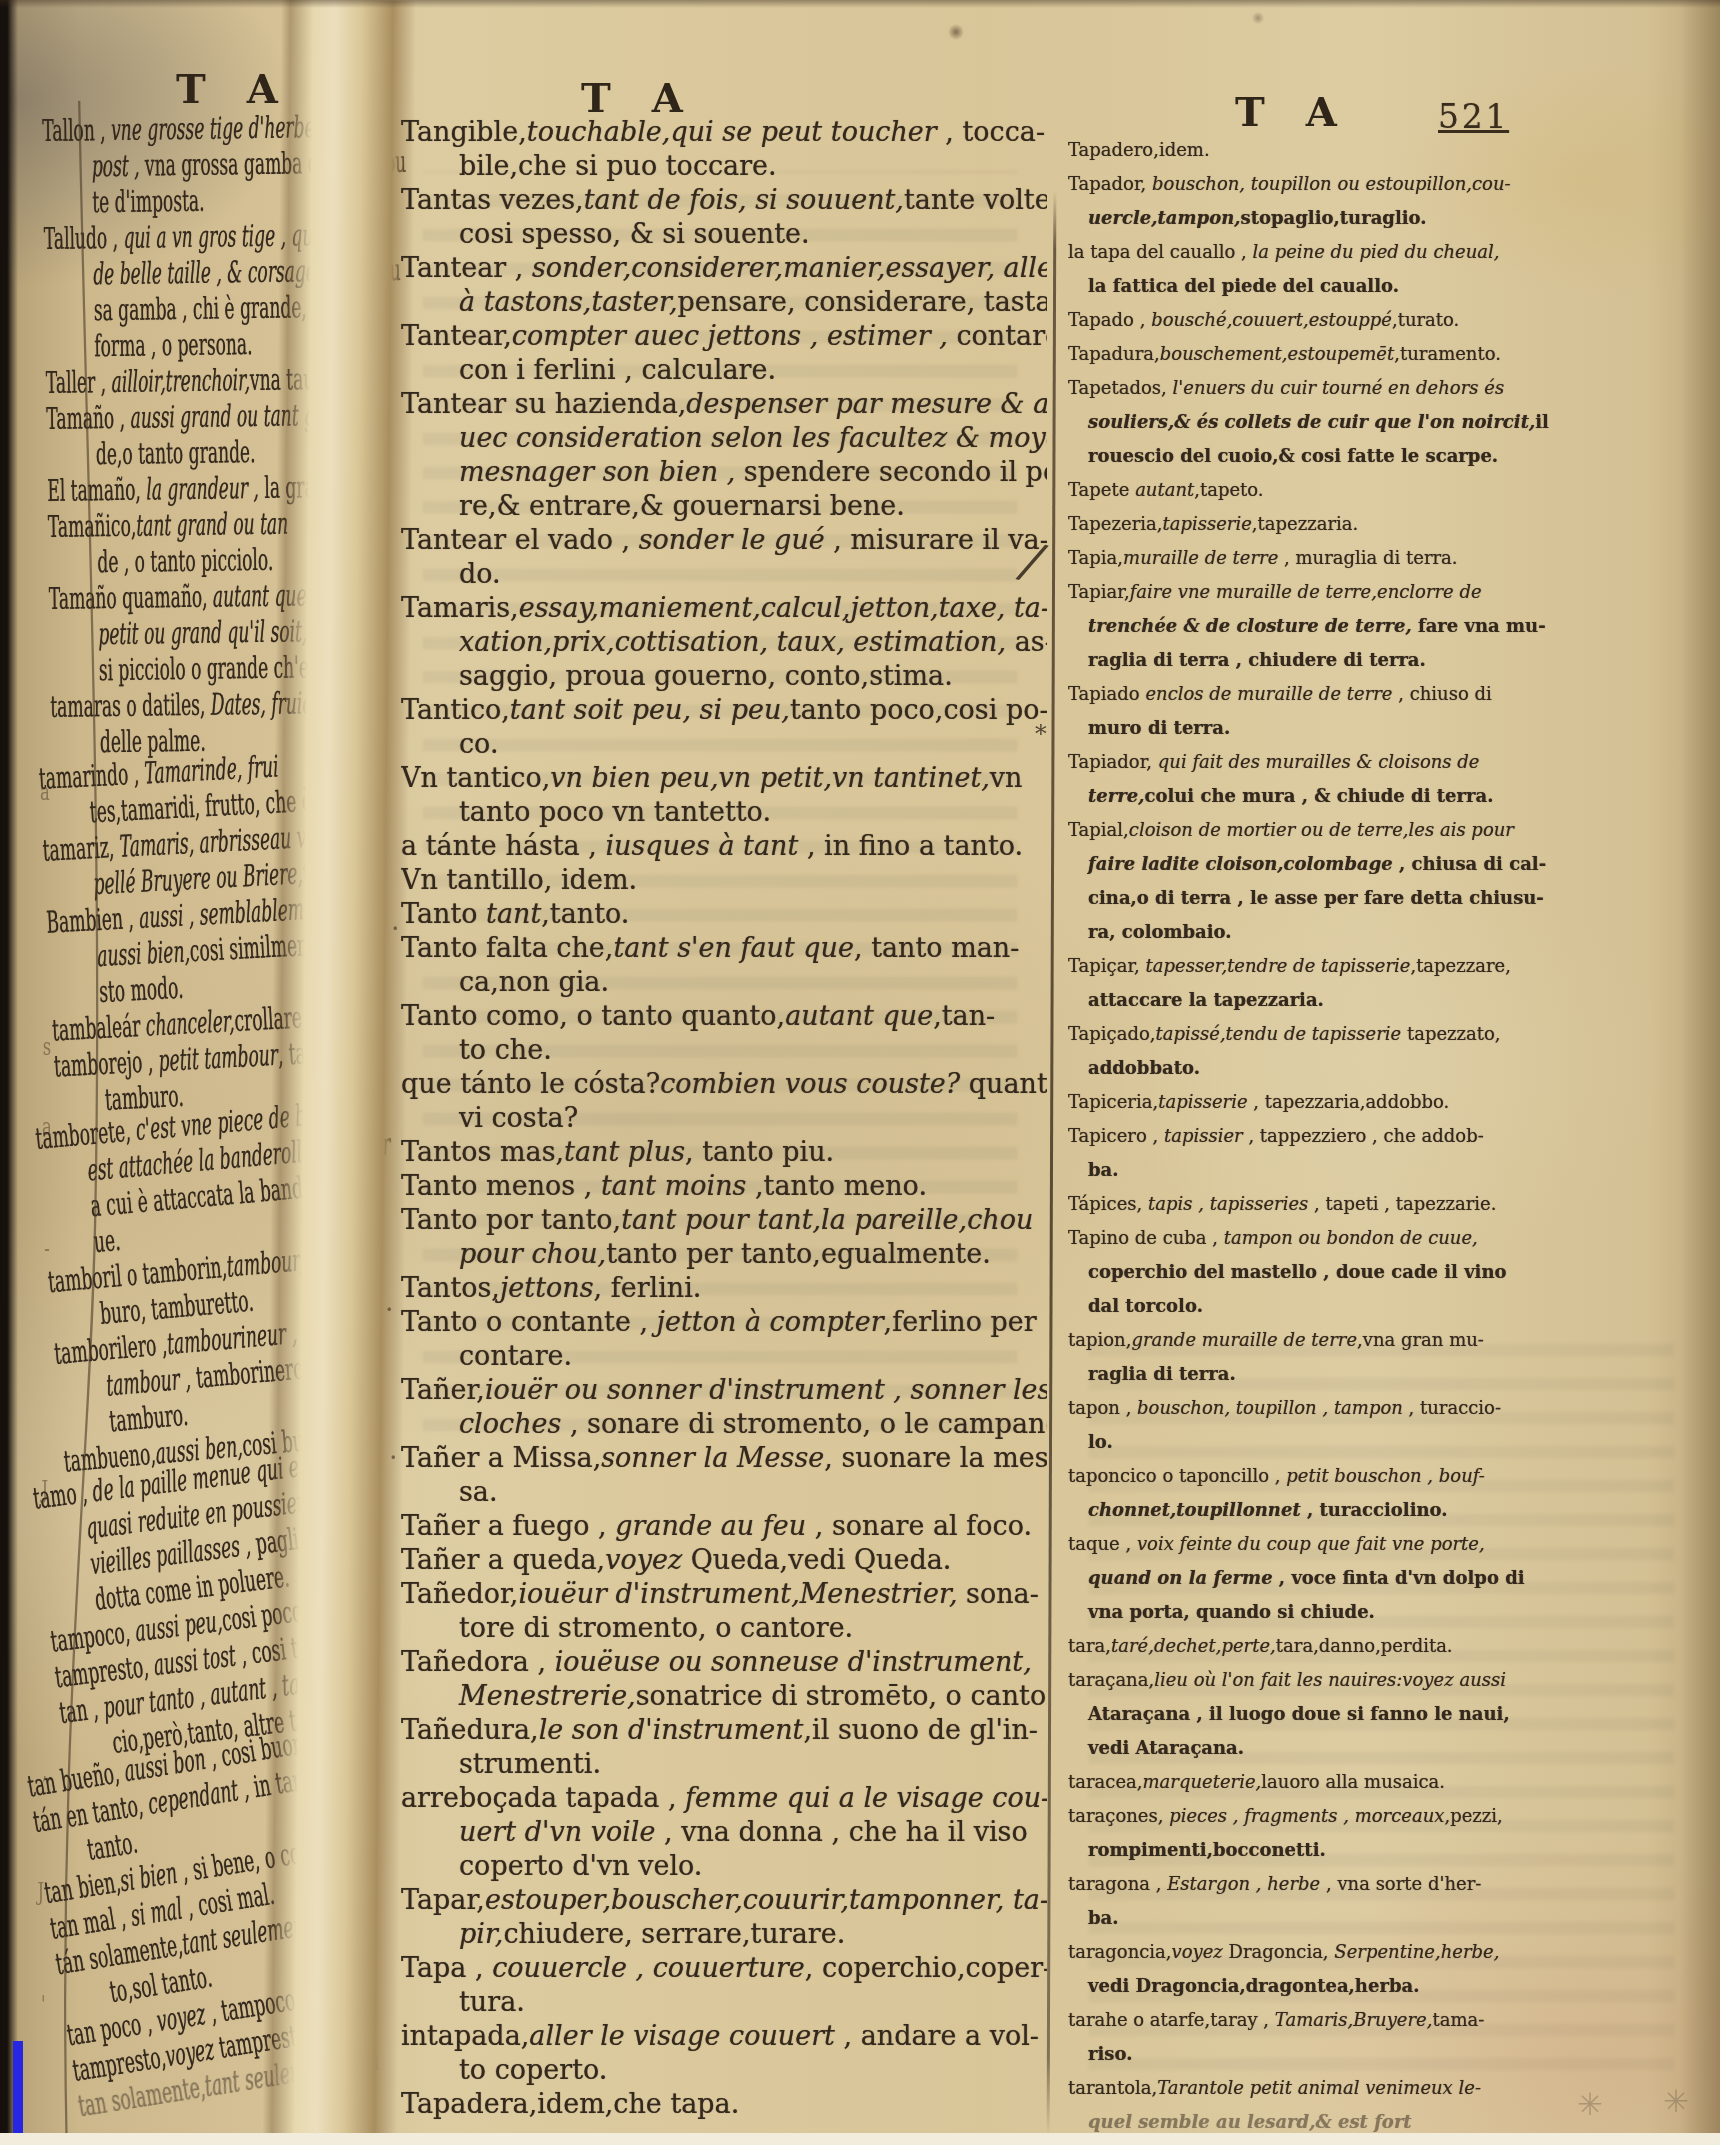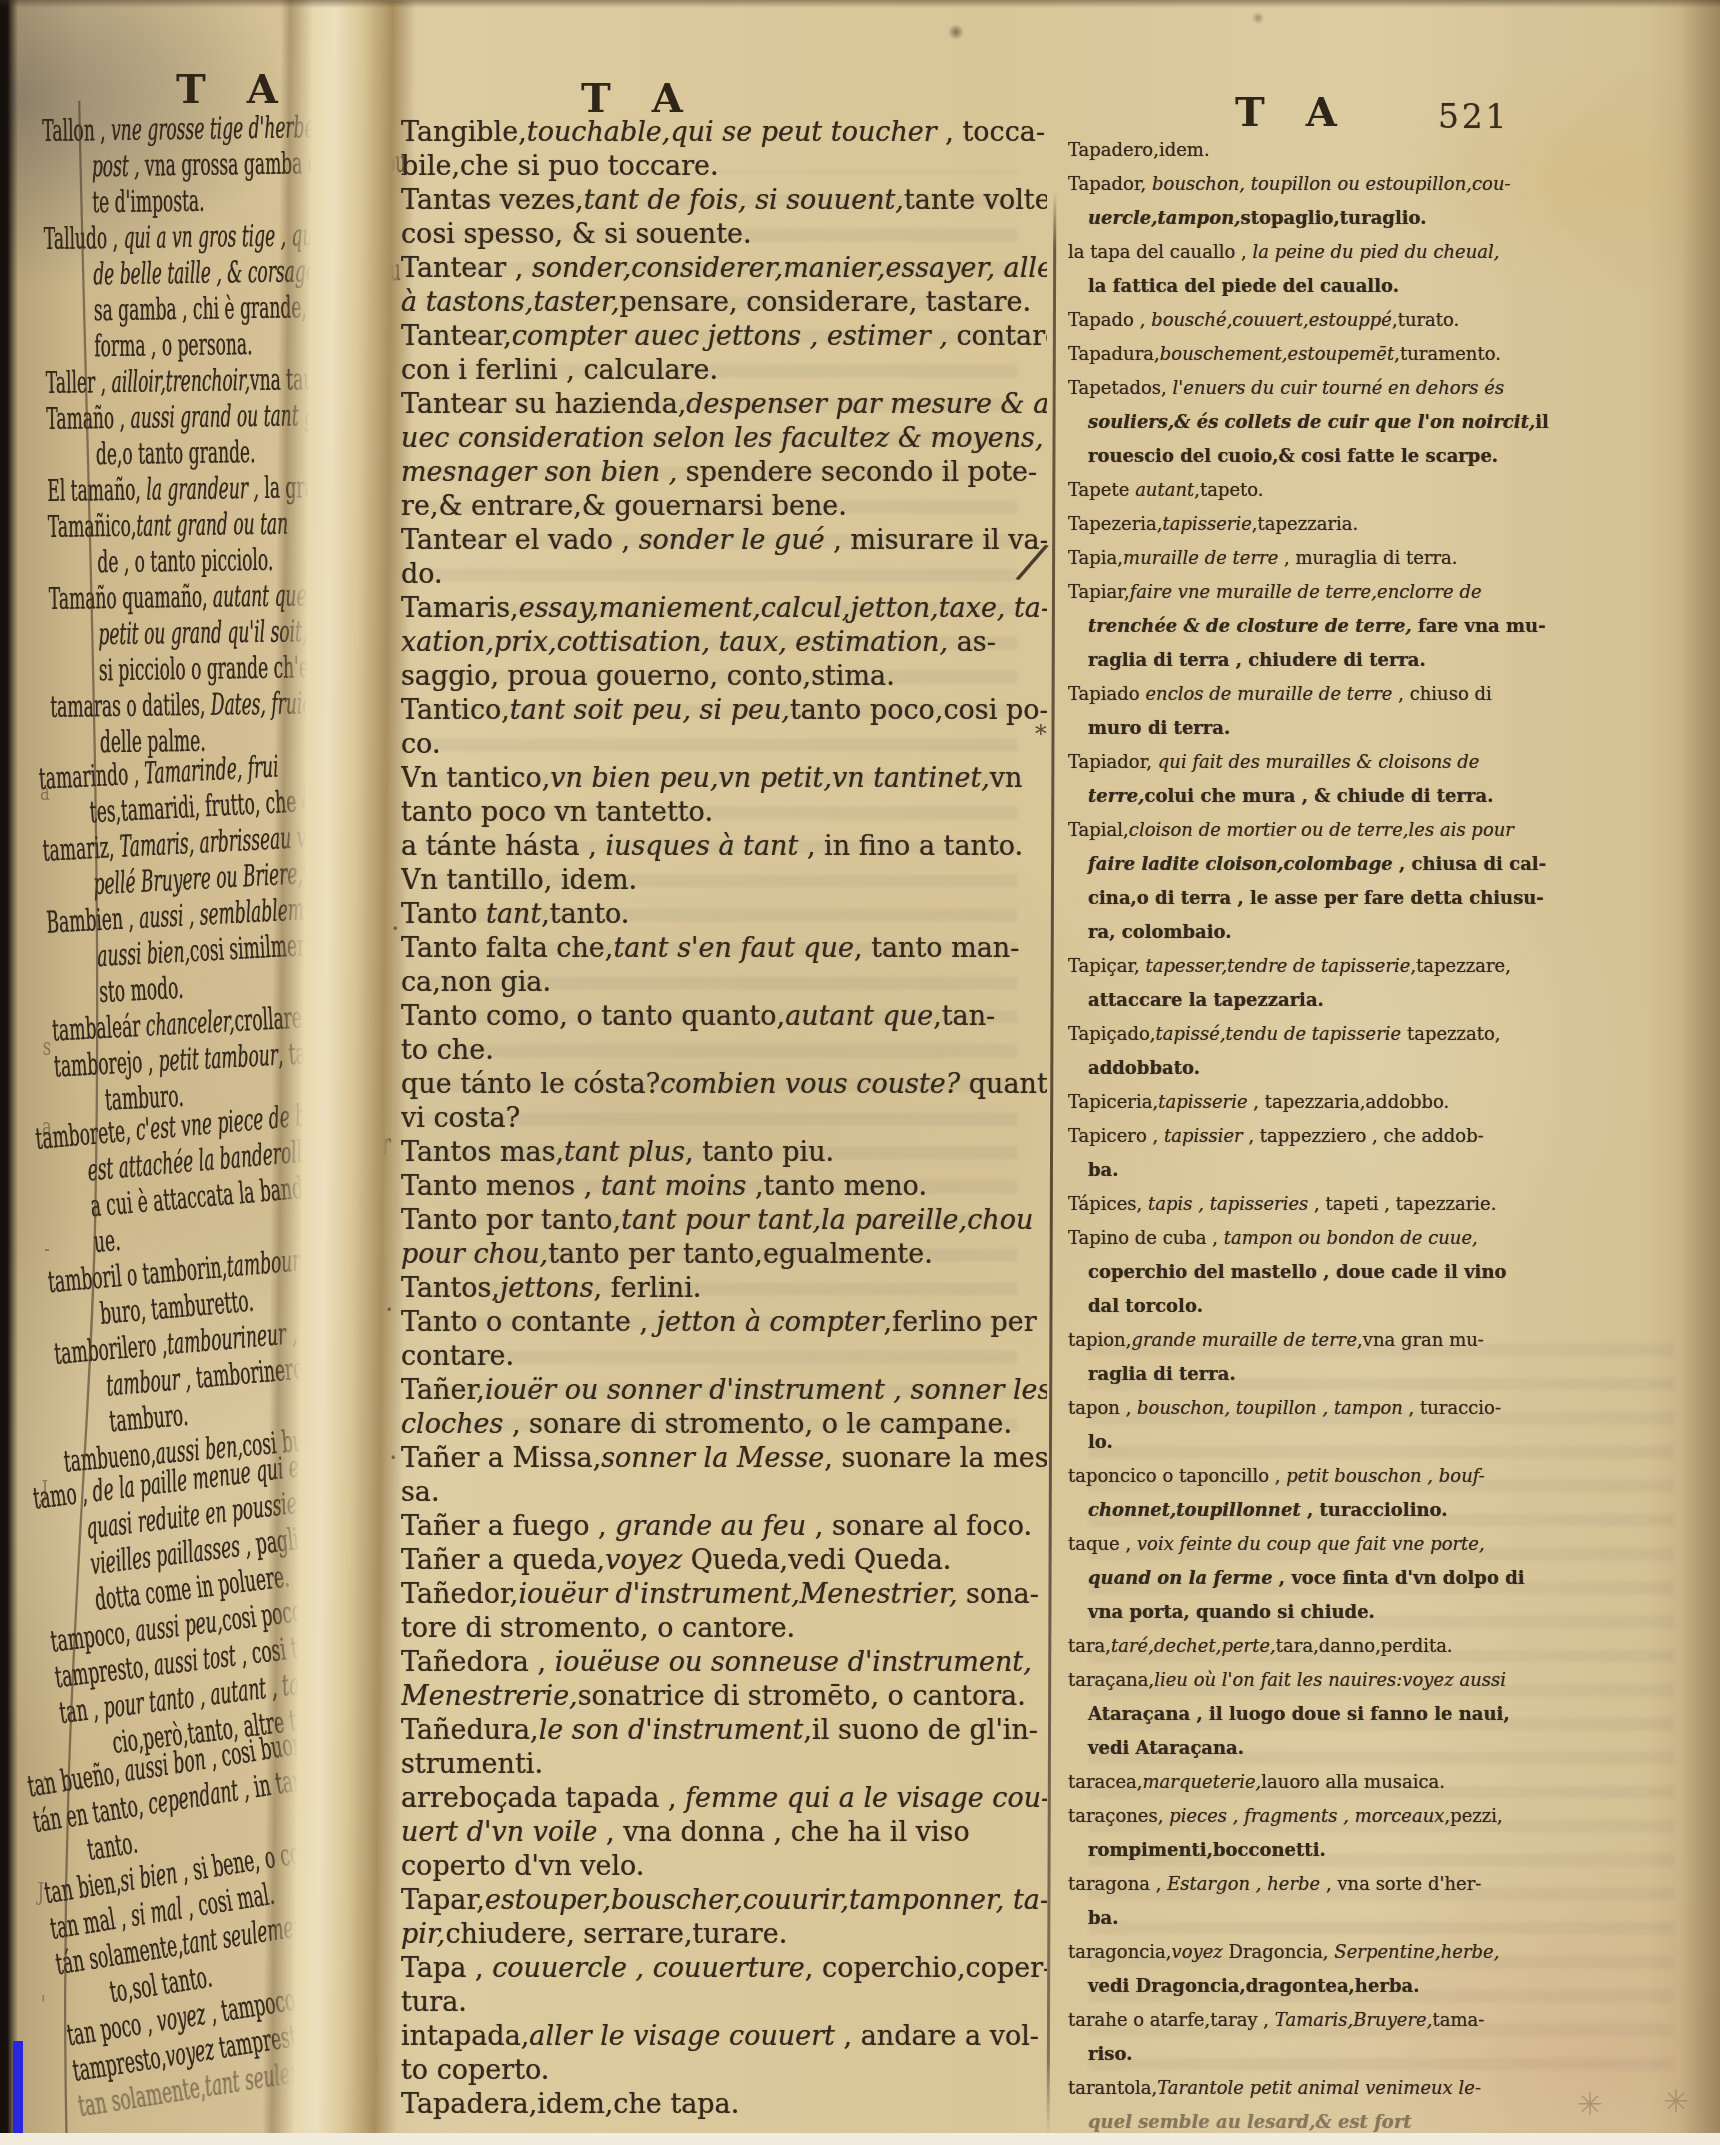--- a/index.html
+++ b/index.html
@@ -20,30 +20,30 @@
   .line{white-space:nowrap;
     text-shadow:0 0 0.9px rgba(56,40,22,0.55),0.7px 0 0 rgba(30,70,130,0.10),-0.7px 0 0 rgba(140,50,25,0.12);}
   .it{font-style:italic;}
   .faded{opacity:.5;filter:blur(0.7px);}
 
   .header{position:absolute;font-size:40px;font-weight:700;letter-spacing:13.5px;color:#2f2518;}
   .header-left{left:176px;top:65px;}
   .header-mid{left:581px;top:74px;}
   .header-right{left:1235px;top:88px;}
   .pagenum{position:absolute;left:1438px;top:97px;font-size:33px;letter-spacing:2.7px;color:#3a2d1e;
-    text-shadow:0 0 0.9px rgba(56,40,22,0.5);}
+    text-shadow:0 0 0.9px rgba(56,40,22,0.5);text-decoration:underline;}
 
   .leftcol{position:absolute;left:20px;top:0;width:394px;height:2146px;overflow:hidden;}
   .lc-blocks{position:absolute;left:12.6px;top:113px;width:558px;}
   .lc-block{width:576px;font-size:30px;line-height:36px;transform-origin:0 0;}
   .lc-block .cont{margin-left:86px;}
 
   .midcol{position:absolute;left:401px;top:115px;width:646px;height:2027px;overflow:hidden;
     font-size:27px;line-height:34px;}
-  .midcol .cont{}
+  .midcol .cont{margin-left:58px;}
 
   .rightcol{position:absolute;left:1068px;top:133px;width:652px;height:2013px;overflow:hidden;
     font-size:18px;line-height:34px;}
   .rightcol .cont{margin-left:20px;font-weight:bold;}
 
   .curl{position:absolute;left:281px;top:0;width:135px;height:2146px;transform:rotate(0.5deg);transform-origin:50% 0;
     background:linear-gradient(90deg, rgba(140,110,70,0) 0%, rgba(110,85,50,0.38) 7%,
       #e7d8ae 24%, #ecdfbd 40%, #dac798 60%, #a98f60 83%, rgba(150,125,85,0.28) 94%, rgba(150,125,85,0) 100%);}
   .rule{position:absolute;left:1050px;top:191px;width:2.7px;height:1944px;transform:rotate(0.2deg);
     background:linear-gradient(180deg, rgba(70,52,34,0) 0%, rgba(70,52,34,0.75) 3%,

